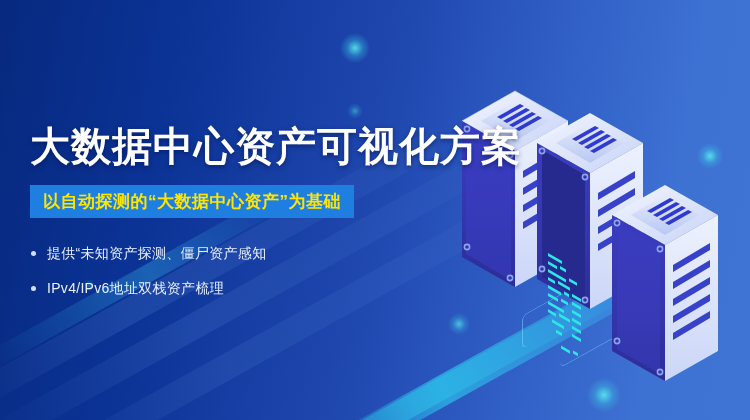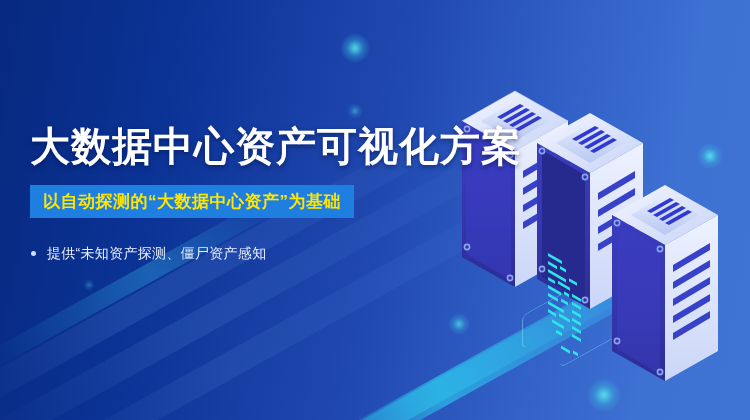--- a/index.html
+++ b/index.html
@@ -292,15 +292,19 @@
     <span id="subtitle-text">以自动探测的“大数据中心资产”为基础</span>
   </div>
 
   <div id="title">大数据中心资产可视化方案</div>
 
   <div id="bullets">
     <div class="bullet-row">
       <span class="bullet-dot"></span>
       <span class="bullet-text">提供“未知资产探测、僵尸资产感知</span>
     </div>
+    <div class="bullet-row">
+      <span class="bullet-dot"></span>
+      <span class="bullet-text">IPv4/IPv6地址双栈资产梳理</span>
+    </div>
   </div>
 
 </div>
 
 </body></html>

